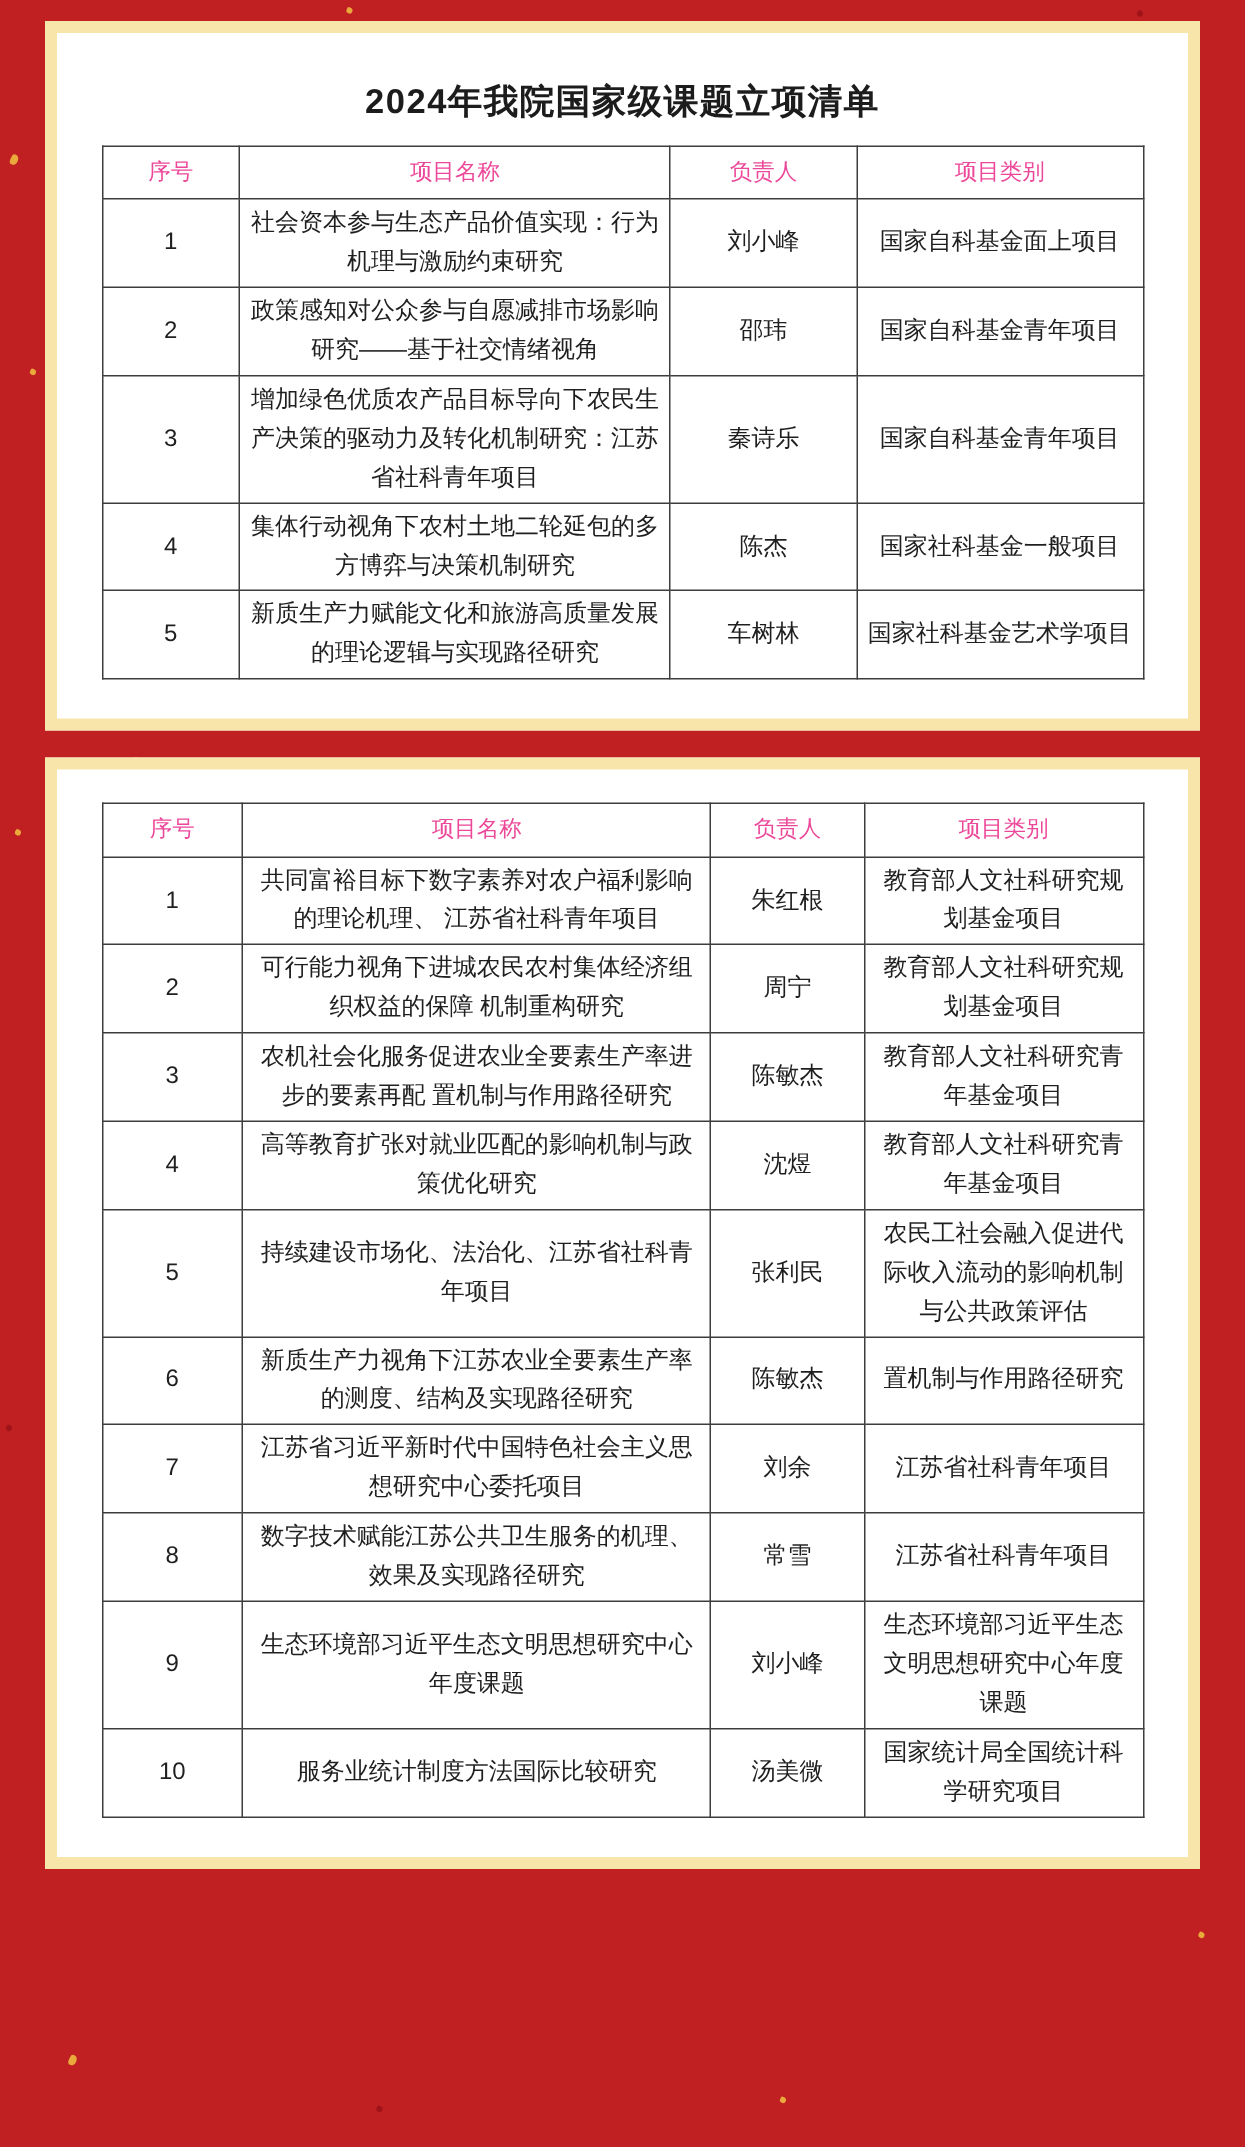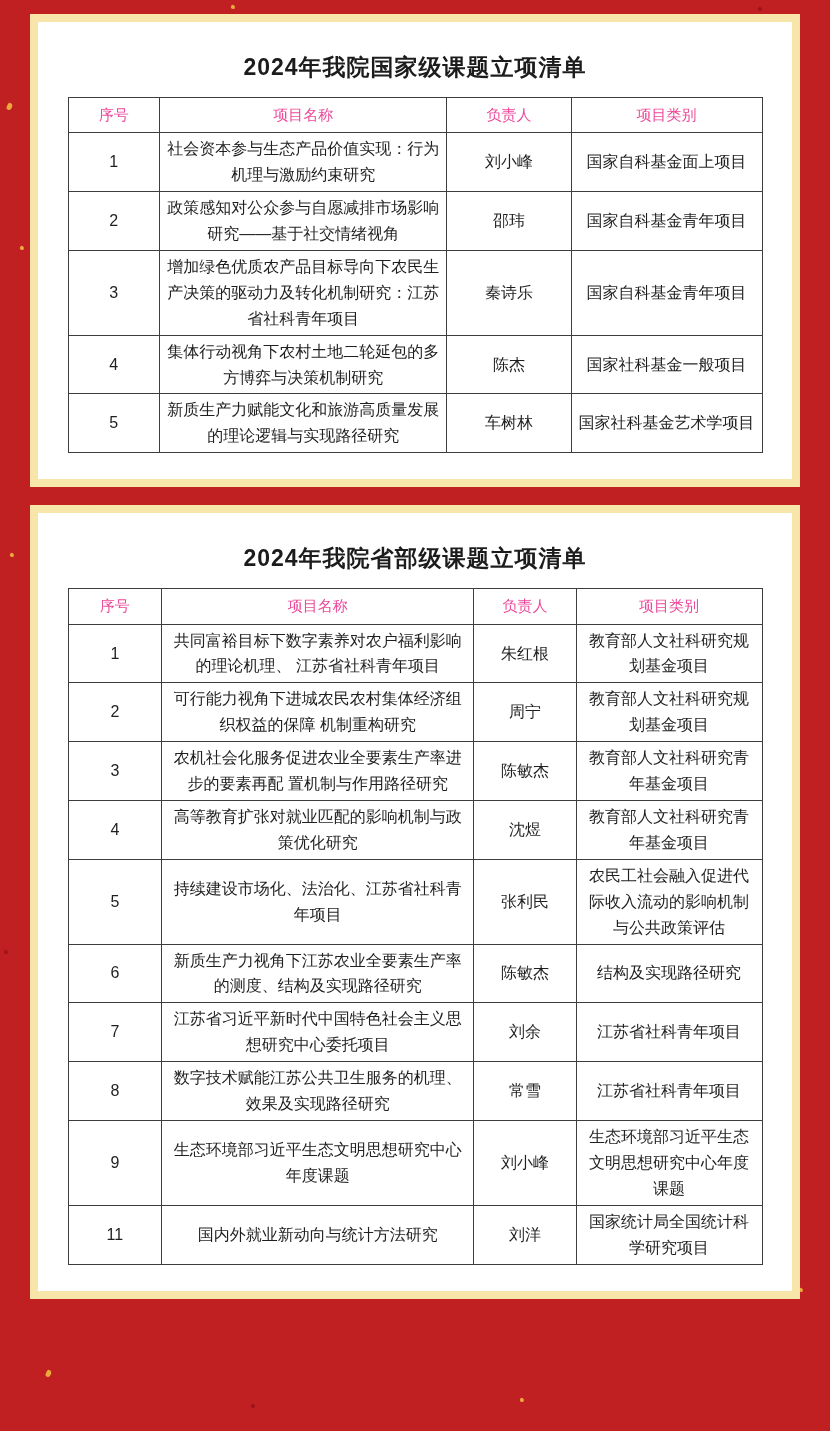--- a/index.html
+++ b/index.html
@@ -150,21 +150,20 @@
             <td>5</td>
             <td>新质生产力赋能文化和旅游高质量发展的理论逻辑与实现路径研究</td>
             <td>车树林</td>
             <td>国家社科基金艺术学项目</td>
           </tr>
         </tbody>
     </table>
   </section>
 
   <section class="card">
-    <h2 class="card-title">2024年我院省部级课题立项清单</h2>
     <table class="projects" data-table="1">
       <colgroup>
         <col class="c-index">
           <col class="c-name">
           <col class="c-lead">
           <col class="c-cat">
       </colgroup>
       <thead>
           <tr>
             <th>序号</th>
@@ -201,43 +200,43 @@
           <tr>
             <td>5</td>
             <td>持续建设市场化、法治化、江苏省社科青年项目</td>
             <td>张利民</td>
             <td>农民工社会融入促进代际收入流动的影响机制与公共政策评估</td>
           </tr>
           <tr>
             <td>6</td>
             <td>新质生产力视角下江苏农业全要素生产率的测度、结构及实现路径研究</td>
             <td>陈敏杰</td>
-            <td>结构及实现路径研究</td>
+            <td>置机制与作用路径研究</td>
           </tr>
           <tr>
             <td>7</td>
             <td>江苏省习近平新时代中国特色社会主义思想研究中心委托项目</td>
             <td>刘余</td>
             <td>江苏省社科青年项目</td>
           </tr>
           <tr>
             <td>8</td>
             <td>数字技术赋能江苏公共卫生服务的机理、效果及实现路径研究</td>
             <td>常雪</td>
             <td>江苏省社科青年项目</td>
           </tr>
           <tr>
             <td>9</td>
             <td>生态环境部习近平生态文明思想研究中心年度课题</td>
             <td>刘小峰</td>
             <td>生态环境部习近平生态文明思想研究中心年度课题</td>
           </tr>
           <tr>
-            <td>11</td>
-            <td>国内外就业新动向与统计方法研究</td>
-            <td>刘洋</td>
+            <td>10</td>
+            <td>服务业统计制度方法国际比较研究</td>
+            <td>汤美微</td>
             <td>国家统计局全国统计科学研究项目</td>
           </tr>
         </tbody>
     </table>
   </section>
 
 </div>
 
 </body></html>

